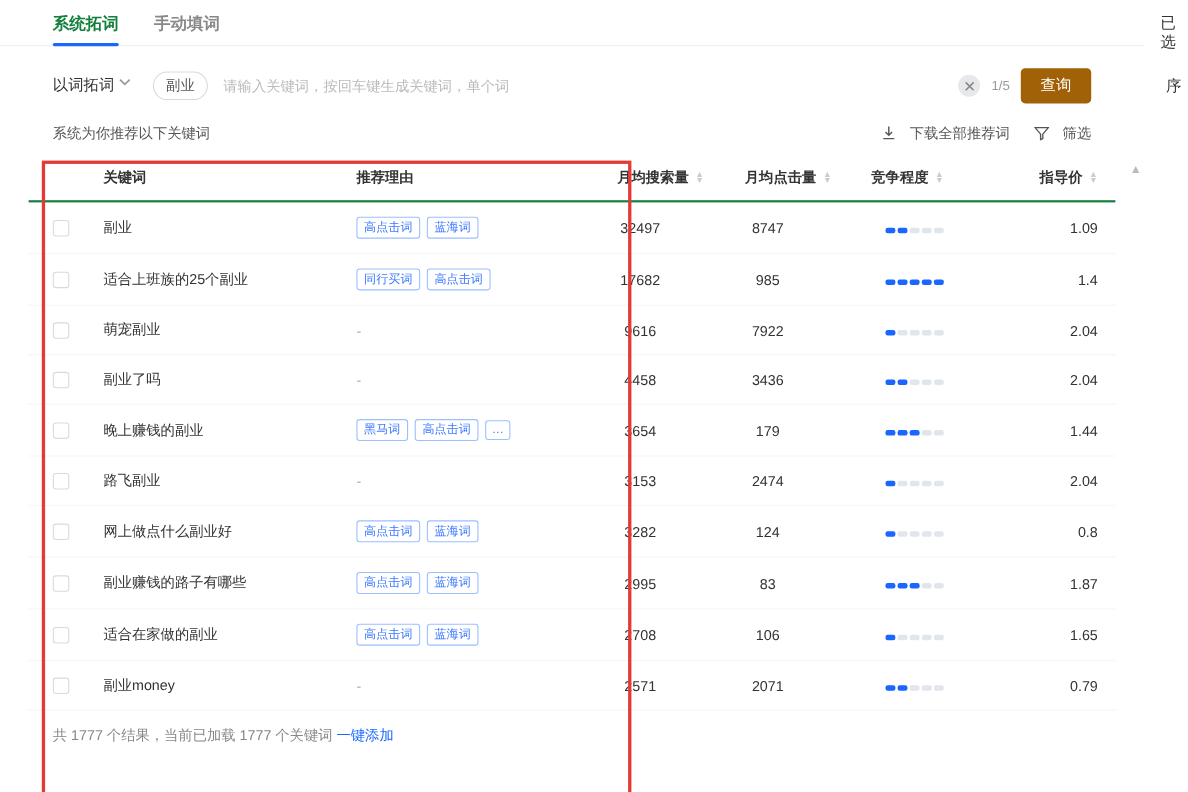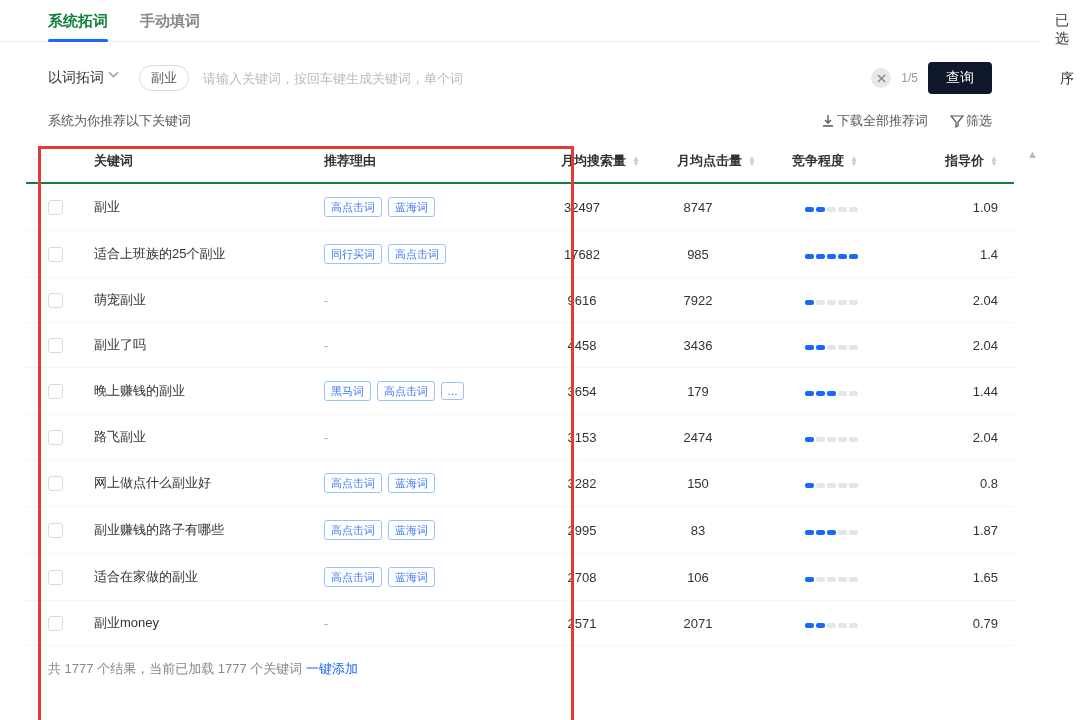--- a/index.html
+++ b/index.html
@@ -9,25 +9,25 @@
     .tab { padding-bottom: 10px; font-size: 15px; font-weight: 600; color: #888; cursor: pointer; position: relative; }
     .tab.active { color: #15803d; }
     .tab.active::after { content:""; position:absolute; left:0; right:0; bottom:-1px; height:3px; background:#1a66ff; border-radius:2px; }
     .search-row { display: flex; align-items: center; padding: 20px 48px 12px 48px; gap: 10px; }
     .mode-select { display:flex; align-items:flex-start; gap:4px; font-size:14px; color:#333; cursor:pointer; }
     .token-pill { border:1px solid #d7dbe0; border-radius:14px; padding:3px 11px; font-size:13px; color:#555; cursor:pointer; margin-left:10px; }
     .search-input { flex:1; border:none; outline:none; font-size:13px; color:#333; padding:6px 4px; }
     .search-input::placeholder { color:#bbb; }
     .clear-x { width:20px; height:20px; border-radius:50%; background:#e6e8eb; color:#888; display:flex; align-items:center; justify-content:center; font-size:13px; cursor:pointer; }
     .counter { font-size:12px; color:#999; }
-    .search-btn { background:#0f172a; color:#fff; border:none; border-radius:4px; padding:7px 18px; font-size:14px; cursor:pointer; }
+    .search-btn { background:#a16207; color:#fff; border:none; border-radius:4px; padding:7px 18px; font-size:14px; cursor:pointer; }
     .toolbar-row { display:flex; align-items:center; justify-content:space-between; padding: 6px 48px 10px 48px; }
     .reco-label { font-size:13px; color:#555; }
     .toolbar-right { display:flex; gap:22px; align-items:center; }
-    .tool-link { display:flex; align-items:center; gap:2px; color:#555; cursor:pointer; font-size:13px; }
+    .tool-link { display:flex; align-items:center; gap:12px; color:#555; cursor:pointer; font-size:13px; }
     .tool-link svg { width:14px; height:14px; }
     .table-wrap { position:relative; padding: 0 26px 0 26px; }
     .red-box { position:absolute; top:6px; left:38px; width:536px; height:608px; border:3px solid #e53935; pointer-events:none; z-index:5; }
     .scroll-up { position:absolute; right:2px; top:8px; color:#bbb; font-size:11px; }
     .table { width:100%; }
     .thead { display:flex; align-items:center; padding:12px 6px 12px 22px; border-bottom:2px solid #15803d; font-weight:600; font-size:13px; color:#333; }
     .th-check { width:46px; }
     .th-kw { width:230px; }
     .th-reason { width:200px; }
     .th-num { width:116px; text-align:center; display:flex; justify-content:flex-end; align-items:center; gap:4px; }
@@ -258,21 +258,21 @@
           <div class="row">
     <div class="cell-check">
               <div class="checkbox"></div>
             </div>
     <div class="cell-kw">网上做点什么副业好</div>
     <div class="cell-reason">
               <span class="tag">高点击词</span>
               <span class="tag">蓝海词</span>
             </div>
     <div class="cell-num">3282</div>
-    <div class="cell-num">150</div>
+    <div class="cell-num">124</div>
     <div class="cell-comp"><span class="comp-bar">
                 <span class="seg on"></span>
                 <span class="seg "></span>
                 <span class="seg "></span>
                 <span class="seg "></span>
                 <span class="seg "></span>
               </span></div>
     <div class="cell-price">0.8</div>
           </div>
           <div class="row">

